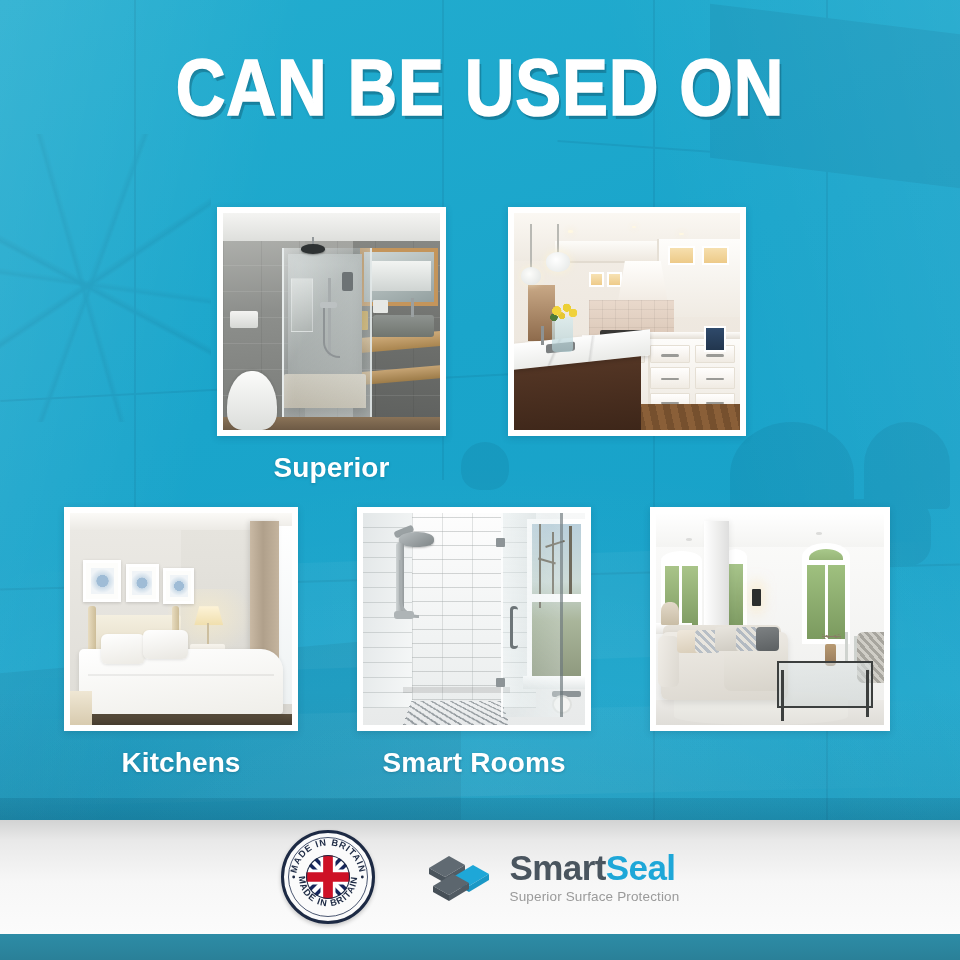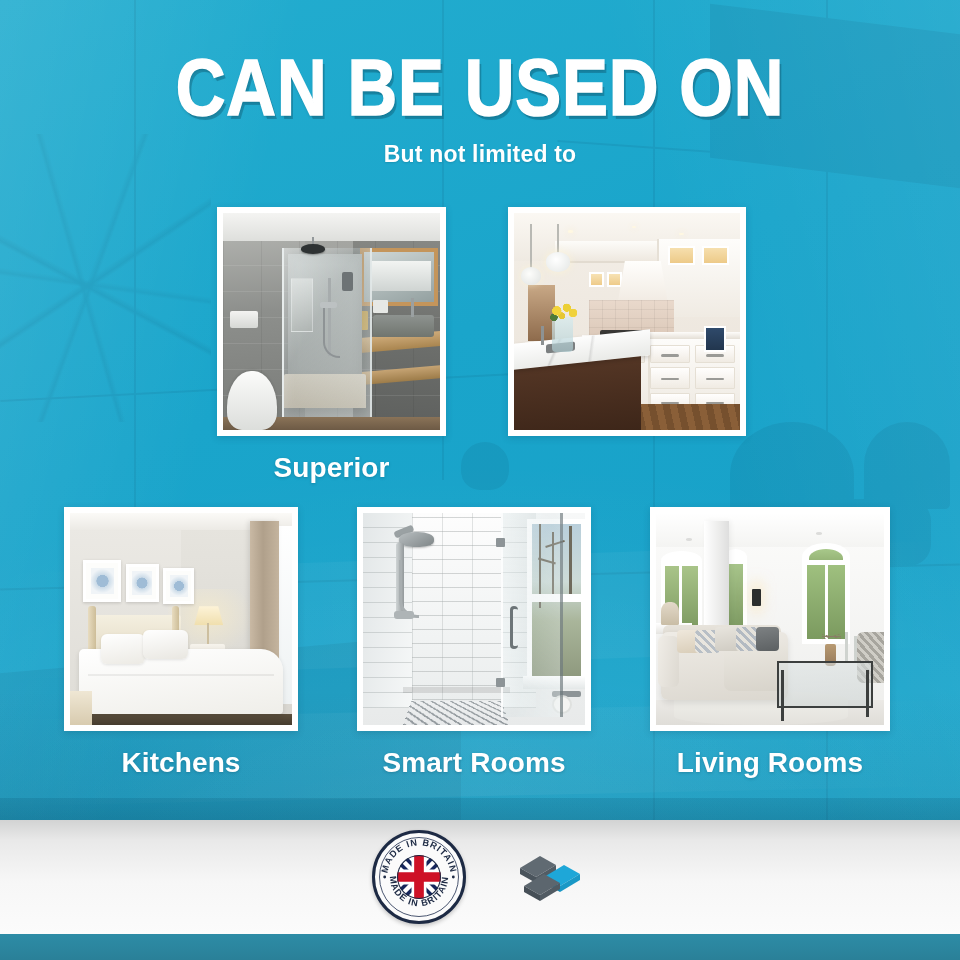--- a/index.html
+++ b/index.html
@@ -502,21 +502,20 @@
     <div class="g" style="left:0;top:68%;width:48%;height:20%;transform:skewY(-5deg);"></div>
   </div>
 
   <div class="bg-streak" style="left:0;top:58%;width:100%;height:11%;transform:rotate(-2deg);"></div>
   <div class="bg-streak" style="left:0;top:74%;width:100%;height:9%;transform:rotate(-1.2deg);"></div>
   <div class="bg-sheen"></div>
   <div class="bg-dark" style="left:0;top:690px;width:100%;height:130px;"></div>
 
   <div class="headline-wrap">
     <h1 class="headline">CAN BE USED ON</h1>
-    <span class="subhead">But not limited to</span>
   </div>
 
   <div class="tile" style="left:217px;top:207px;width:229px;height:229px;">
     <div class="photo">
       <div class="bath-wall-l"></div>
         <div class="bath-wall-c"></div>
         <div class="bath-wall-r"></div>
       <div class="bath-tilelines"></div>
       <div class="bath-ceiling"></div>
       <div class="bath-floor"></div>
@@ -701,21 +700,20 @@
       <div class="lv-cush" style="left:44%;top:54%;width:10%;height:11%;background:linear-gradient(170deg,#7d8183,#5c6062);"></div>
       <div class="lv-vase"></div>
       <div class="lv-sticks"></div>
       <div class="lv-candle" style="left:83%;top:56%;height:14%;"></div>
       <div class="lv-candle" style="left:87%;top:58%;height:12%;"></div>
       <div class="lv-table"></div>
       <div class="lv-tableleg" style="left:55%;top:74%;height:24%;"></div>
       <div class="lv-tableleg" style="left:92%;top:74%;height:22%;"></div>
     </div>
   </div>
-  <div class="caption" style="left:650px;top:747px;width:240px;">Living Rooms</div>
 
   <div class="band-dark" style="top:798px;height:22px;"></div>
 
   <div class="footer" style="top:820px;height:114px;">
     <div class="footer-inner">
 
       <div class="mib">
         <svg viewBox="0 0 100 100" aria-hidden="true">
           <defs>
             <path id="arcTop" d="M 14,50 A 36,36 0 0 1 86,50"></path>
@@ -753,20 +751,26 @@
 
             <path d="M34,31 L54,19 L70,28 L50,40 Z" fill="#1ea7d8"></path>
             <path d="M34,31 L50,40 L50,46 L34,37 Z" fill="#1788b3"></path>
             <path d="M50,40 L70,28 L70,34 L50,46 Z" fill="#1a98c6"></path>
 
             <path d="M14,40 L34,28 L50,37 L30,49 Z" fill="#5c666e"></path>
             <path d="M14,40 L30,49 L30,55 L14,46 Z" fill="#464f57"></path>
             <path d="M30,49 L50,37 L50,43 L30,55 Z" fill="#515b63"></path>
           </g>
         </svg>
+        <div class="ss-text">
+          <div class="ss-word">
+            <span class="a">Smart</span><span class="b">Seal</span>
+          </div>
+          <div class="ss-tag">Superior Surface Protection</div>
+        </div>
       </div>
 
     </div>
   </div>
 
   <div class="band-teal" style="height:26px;"></div>
 
 </div>
 
 </body></html>

